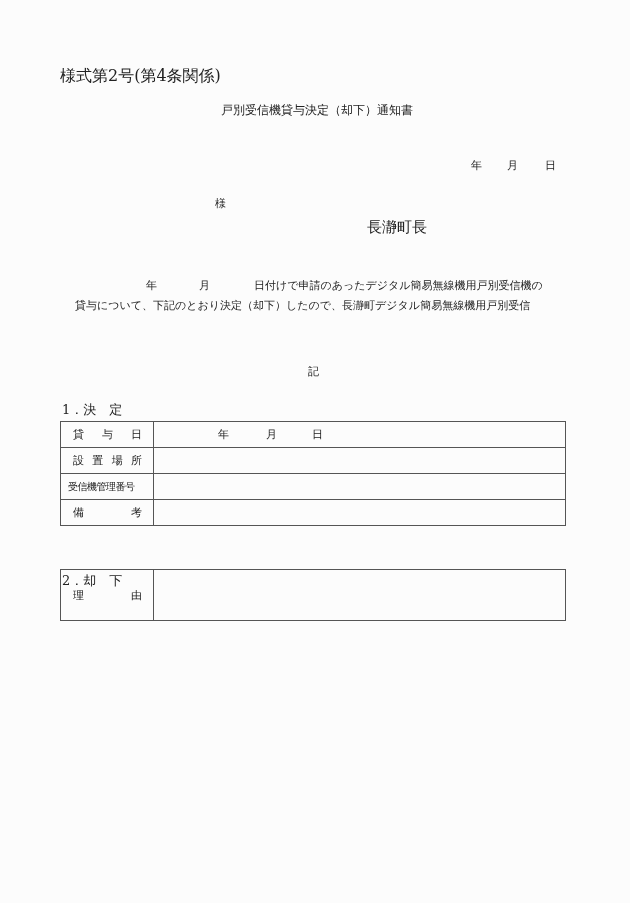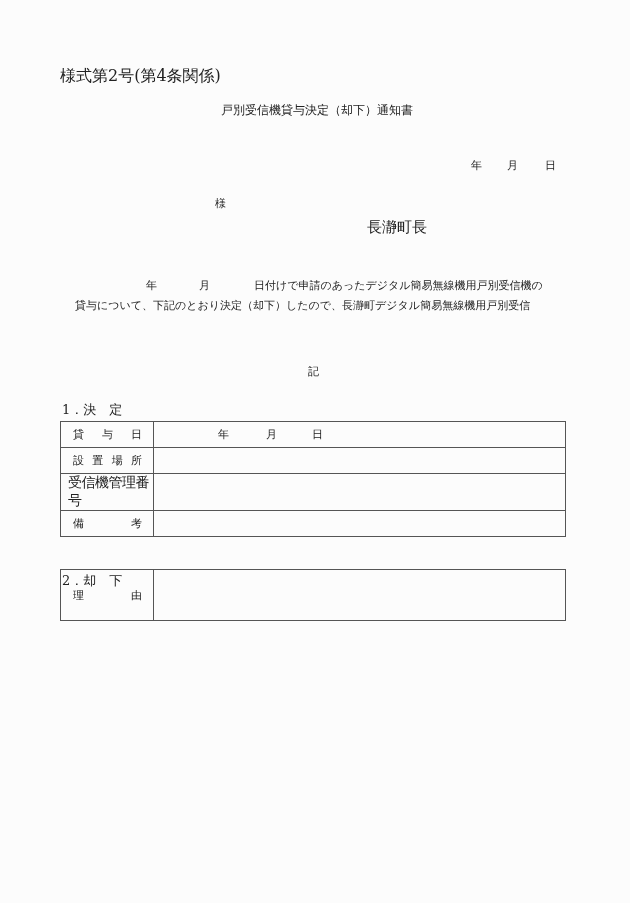--- a/index.html
+++ b/index.html
@@ -63,21 +63,21 @@
     .decision-table { top: 421px; }
     .decision-table tr { height: 26px; }
     .label-cell { width: 92px; position: relative; }
     .label-inner {
       display: flex;
       justify-content: space-between;
       padding: 0 11px 0 12px;
     }
     .label-inner.tight {
       padding: 0 4px 0 7px;
-      font-size: 14px;
+      font-size: 10px;
       letter-spacing: -0.5px;
       justify-content: flex-start;
     }
     .value-cell { position: relative; }
     .value-date {
       padding-left: 64px;
     }
     .value-date span { display: inline-block; }
     .value-date .y { width: 48px; }
     .value-date .m { width: 46px; }

